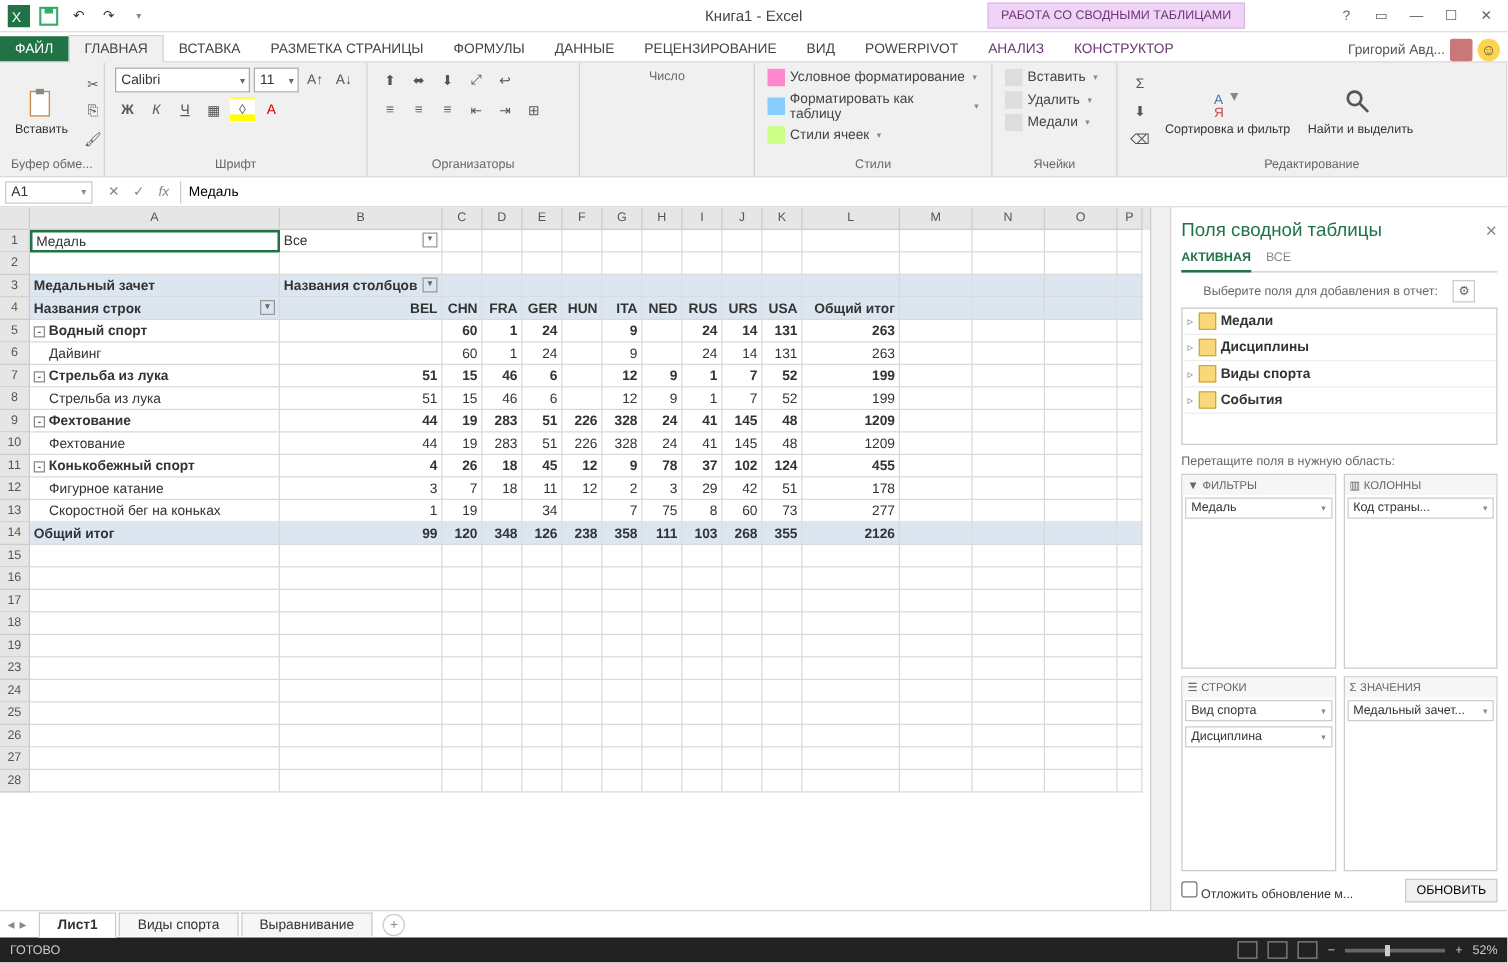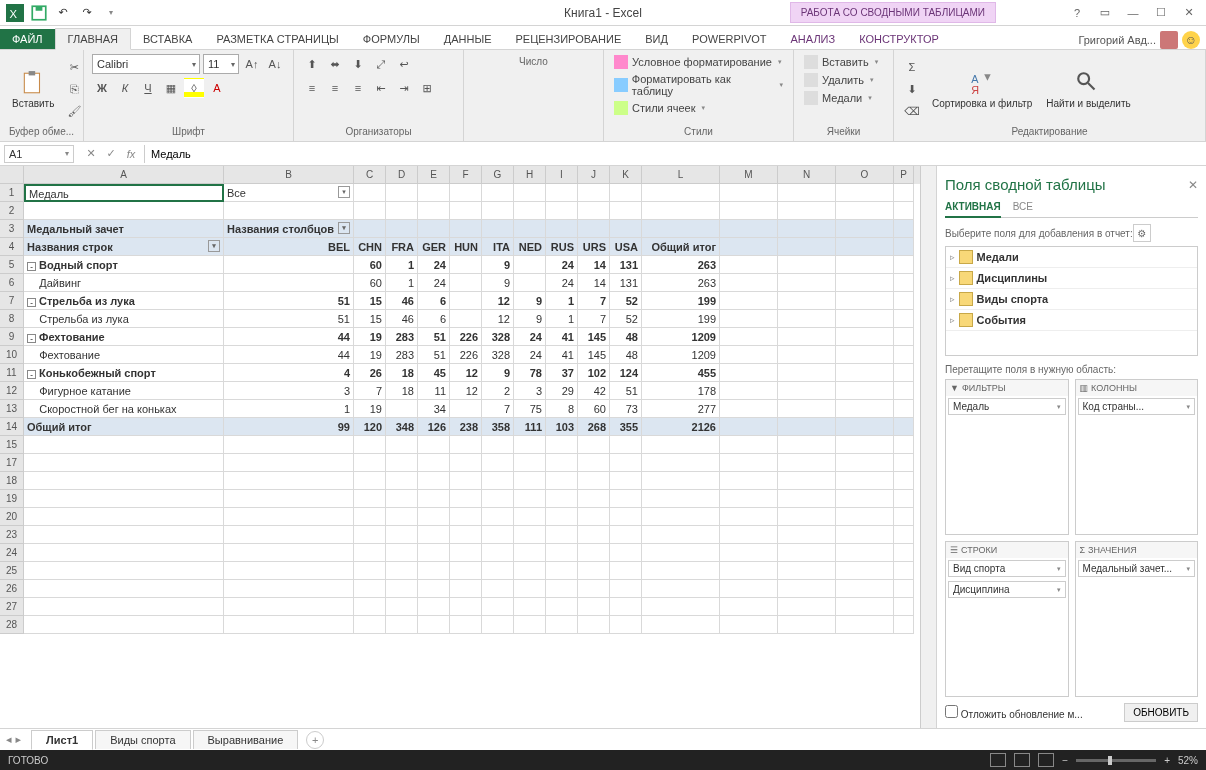--- a/index.html
+++ b/index.html
@@ -65,21 +65,21 @@
 .expand { display:inline-block; width:9px; height:9px; border:1px solid #888; text-align:center; line-height:7px; font-size:8px; margin-right:3px; cursor:pointer; color:#555; }
 .vscroll { width: 16px; background: #f0f0f0; border-left: 1px solid #ccc; }
 
 
 .pivot-pane { width: 270px; background: #fff; border-left: 1px solid #d4d4d4; display: flex; flex-direction: column; padding: 6px 8px; }
 .pp-title { font-size: 15px; color: #217346; padding: 4px 0; display:flex;justify-content:space-between;align-items:center; }
 .pp-close { cursor:pointer; color:#888; font-size:12px; }
 .pp-tabs { display:flex; gap:12px; border-bottom:1px solid #ccc; margin-bottom:6px; }
 .pp-tab { font-size:10px; padding:4px 0; cursor:pointer; color:#888; }
 .pp-tab.on { color:#217346; border-bottom:2px solid #217346; margin-bottom:-1px; font-weight:bold; }
-.pp-hint { font-size: 10px; color: #666; margin-bottom: 4px; display:flex;justify-content:flex-start;align-items:center; }
+.pp-hint { font-size: 10px; color: #666; margin-bottom: 4px; display:flex;justify-content:center;align-items:center;gap:12px; }
 .pp-gear { width:18px;height:18px;border:1px solid #ccc;display:flex;align-items:center;justify-content:center;cursor:pointer; }
 .pp-fields { border: 1px solid #ccc; flex: 0 0 110px; overflow-y: auto; }
 .pp-field { display: flex; align-items: center; gap: 4px; padding: 3px 4px; font-size: 11px; cursor: pointer; border-bottom:1px solid #eee; }
 .pp-field::before { content: "▹"; font-size: 9px; color: #888; }
 .pp-drag-hint { font-size: 10px; color: #666; margin: 8px 0 4px; }
 .pp-zones { display: grid; grid-template-columns: 1fr 1fr; grid-template-rows: 1fr 1fr; gap: 6px; flex: 1; }
 .pp-zone { border: 1px solid #ccc; display: flex; flex-direction: column; min-height:70px; }
 .pp-zone-h { font-size: 9px; color: #666; padding: 3px 4px; background: #f6f6f6; text-transform: uppercase; display:flex;gap:3px;align-items:center; }
 .pp-zone-item { font-size: 10px; padding: 2px 4px; margin: 2px; background: #fff; border: 1px solid #ccc; display:flex;justify-content:space-between;align-items:center;cursor:pointer; }
 .pp-zone-item::after { content:"▾"; font-size:7px; color:#888; }
@@ -593,20 +593,39 @@
           <div class="cell " style="width: 32px;"></div>
           <div class="cell " style="width: 32px;"></div>
           <div class="cell " style="width: 32px;"></div>
           <div class="cell " style="width: 78px;"></div>
           <div class="cell " style="width: 58px;"></div>
           <div class="cell " style="width: 58px;"></div>
           <div class="cell " style="width: 58px;"></div>
           <div class="cell " style="width: 20px;"></div>
         </div>
         <div class="row">
+          <div class="rowh">16</div>
+          <div class="cell " style="width: 200px;"></div>
+          <div class="cell " style="width: 130px;"></div>
+          <div class="cell " style="width: 32px;"></div>
+          <div class="cell " style="width: 32px;"></div>
+          <div class="cell " style="width: 32px;"></div>
+          <div class="cell " style="width: 32px;"></div>
+          <div class="cell " style="width: 32px;"></div>
+          <div class="cell " style="width: 32px;"></div>
+          <div class="cell " style="width: 32px;"></div>
+          <div class="cell " style="width: 32px;"></div>
+          <div class="cell " style="width: 32px;"></div>
+          <div class="cell " style="width: 78px;"></div>
+          <div class="cell " style="width: 58px;"></div>
+          <div class="cell " style="width: 58px;"></div>
+          <div class="cell " style="width: 58px;"></div>
+          <div class="cell " style="width: 20px;"></div>
+        </div>
+        <div class="row">
           <div class="rowh">17</div>
           <div class="cell " style="width: 200px;"></div>
           <div class="cell " style="width: 130px;"></div>
           <div class="cell " style="width: 32px;"></div>
           <div class="cell " style="width: 32px;"></div>
           <div class="cell " style="width: 32px;"></div>
           <div class="cell " style="width: 32px;"></div>
           <div class="cell " style="width: 32px;"></div>
           <div class="cell " style="width: 32px;"></div>
           <div class="cell " style="width: 32px;"></div>
@@ -632,39 +651,20 @@
           <div class="cell " style="width: 32px;"></div>
           <div class="cell " style="width: 32px;"></div>
           <div class="cell " style="width: 78px;"></div>
           <div class="cell " style="width: 58px;"></div>
           <div class="cell " style="width: 58px;"></div>
           <div class="cell " style="width: 58px;"></div>
           <div class="cell " style="width: 20px;"></div>
         </div>
         <div class="row">
           <div class="rowh">19</div>
-          <div class="cell " style="width: 200px;"></div>
-          <div class="cell " style="width: 130px;"></div>
-          <div class="cell " style="width: 32px;"></div>
-          <div class="cell " style="width: 32px;"></div>
-          <div class="cell " style="width: 32px;"></div>
-          <div class="cell " style="width: 32px;"></div>
-          <div class="cell " style="width: 32px;"></div>
-          <div class="cell " style="width: 32px;"></div>
-          <div class="cell " style="width: 32px;"></div>
-          <div class="cell " style="width: 32px;"></div>
-          <div class="cell " style="width: 32px;"></div>
-          <div class="cell " style="width: 78px;"></div>
-          <div class="cell " style="width: 58px;"></div>
-          <div class="cell " style="width: 58px;"></div>
-          <div class="cell " style="width: 58px;"></div>
-          <div class="cell " style="width: 20px;"></div>
-        </div>
-        <div class="row">
-          <div class="rowh">20</div>
           <div class="cell " style="width: 200px;"></div>
           <div class="cell " style="width: 130px;"></div>
           <div class="cell " style="width: 32px;"></div>
           <div class="cell " style="width: 32px;"></div>
           <div class="cell " style="width: 32px;"></div>
           <div class="cell " style="width: 32px;"></div>
           <div class="cell " style="width: 32px;"></div>
           <div class="cell " style="width: 32px;"></div>
           <div class="cell " style="width: 32px;"></div>
           <div class="cell " style="width: 32px;"></div>

